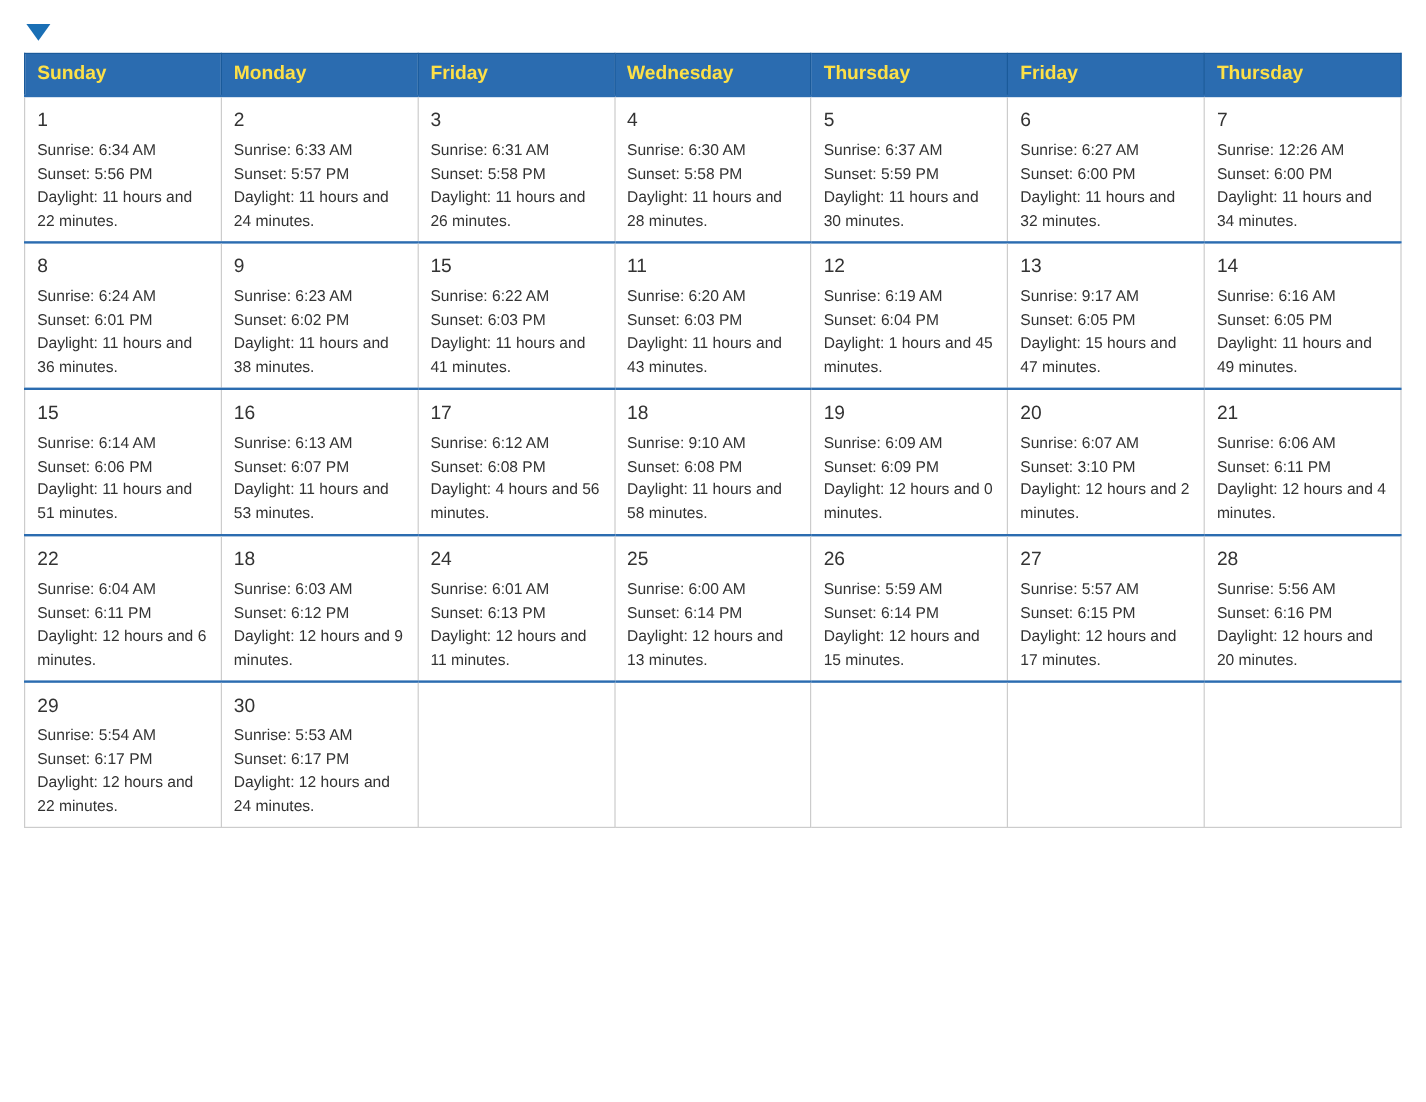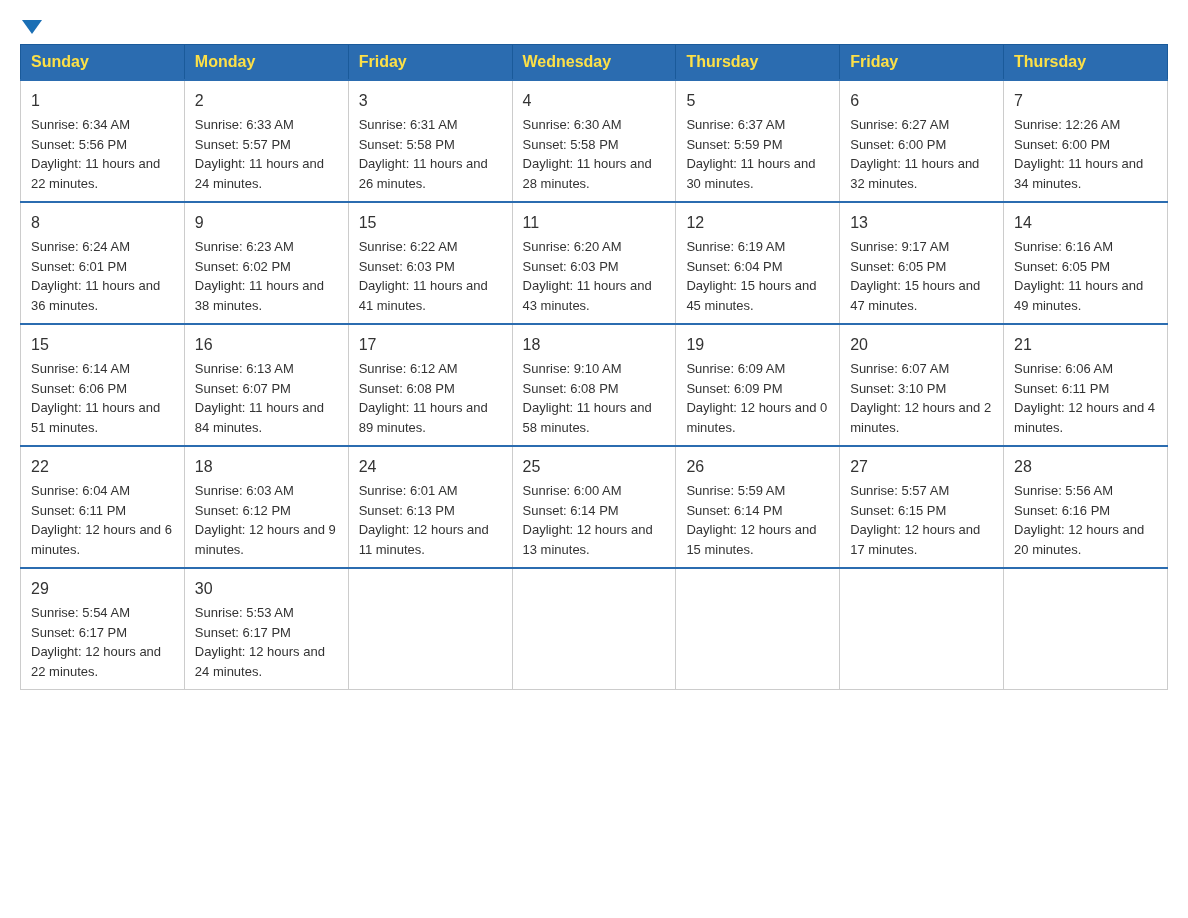--- a/index.html
+++ b/index.html
@@ -198,21 +198,21 @@
         <td>
         <span class="day-number">11</span>
         <span class="day-info">Sunrise: 6:20 AM</span><br>
         <span class="day-info">Sunset: 6:03 PM</span><br>
         <span class="day-info">Daylight: 11 hours and 43 minutes.</span>
       </td>
         <td>
         <span class="day-number">12</span>
         <span class="day-info">Sunrise: 6:19 AM</span><br>
         <span class="day-info">Sunset: 6:04 PM</span><br>
-        <span class="day-info">Daylight: 15 hours and 45 minutes.</span>
+        <span class="day-info">Daylight: 1 hours and 45 minutes.</span>
       </td>
         <td>
         <span class="day-number">13</span>
         <span class="day-info">Sunrise: 9:17 AM</span><br>
         <span class="day-info">Sunset: 6:05 PM</span><br>
         <span class="day-info">Daylight: 15 hours and 47 minutes.</span>
       </td>
         <td>
         <span class="day-number">14</span>
         <span class="day-info">Sunrise: 6:16 AM</span><br>
@@ -224,27 +224,27 @@
         <td>
         <span class="day-number">15</span>
         <span class="day-info">Sunrise: 6:14 AM</span><br>
         <span class="day-info">Sunset: 6:06 PM</span><br>
         <span class="day-info">Daylight: 11 hours and 51 minutes.</span>
       </td>
         <td>
         <span class="day-number">16</span>
         <span class="day-info">Sunrise: 6:13 AM</span><br>
         <span class="day-info">Sunset: 6:07 PM</span><br>
-        <span class="day-info">Daylight: 11 hours and 84 minutes.</span>
+        <span class="day-info">Daylight: 11 hours and 53 minutes.</span>
       </td>
         <td>
         <span class="day-number">17</span>
         <span class="day-info">Sunrise: 6:12 AM</span><br>
         <span class="day-info">Sunset: 6:08 PM</span><br>
-        <span class="day-info">Daylight: 11 hours and 89 minutes.</span>
+        <span class="day-info">Daylight: 4 hours and 56 minutes.</span>
       </td>
         <td>
         <span class="day-number">18</span>
         <span class="day-info">Sunrise: 9:10 AM</span><br>
         <span class="day-info">Sunset: 6:08 PM</span><br>
         <span class="day-info">Daylight: 11 hours and 58 minutes.</span>
       </td>
         <td>
         <span class="day-number">19</span>
         <span class="day-info">Sunrise: 6:09 AM</span><br>

